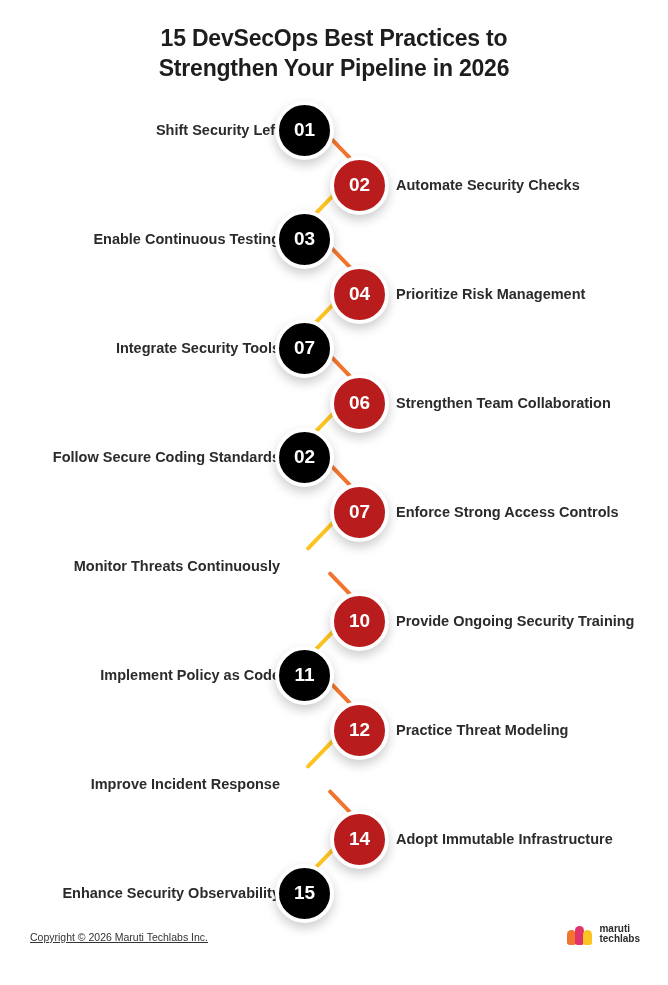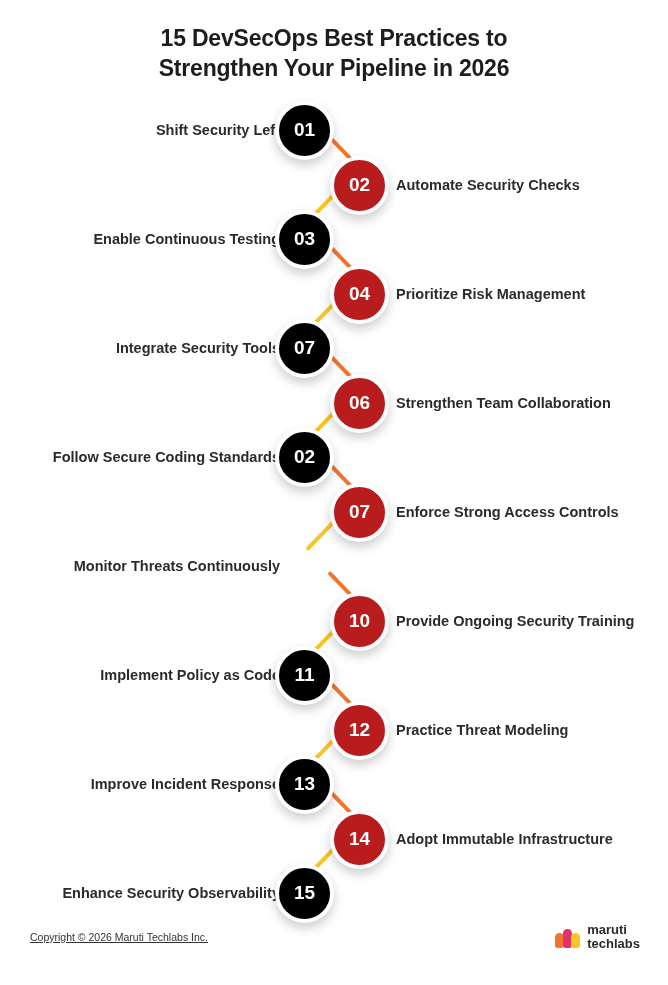--- a/index.html
+++ b/index.html
@@ -150,21 +150,21 @@
   .logo-mark .m2 { left: 8px; background: #e0326b; height: 19px; }
   .logo-mark .m3 { left: 16px; background: #fcc420; }
   .logo-text {
     font-size: 11px;
     font-weight: bold;
     color: #2b2b2b;
     line-height: 1.05;
   }
   .logo-text small {
     display: block;
-    font-size: 13px;
+    font-size: 10px;
     font-weight: bold;
   }
 </style>
 </head>
 <body>
 
 <div class="page">
 
   <div class="title">
     <span class="title-line">15 DevSecOps Best Practices to</span>
@@ -261,23 +261,20 @@
     <div class="row right" style="top:600px;">
       <div class="badge-wrap">
         <div class="badge yellow">12</div>
       </div>
       <div class="label">Practice Threat Modeling</div>
     </div>
     <div class="connector" style="left:300px; top:650px; width:44px; background:#fcc420; transform:rotate(-46deg);"></div>
 
     <div class="row left" style="top:654px;">
       <div class="label">Improve Incident Response</div>
-      <div class="badge-wrap">
-        <div class="badge orange">13</div>
-      </div>
     </div>
     <div class="connector" style="left:322px; top:704px; width:44px; background:#f1752e; transform:rotate(46deg);"></div>
 
     <div class="row right" style="top:709px;padding-left:27px;">
       <div class="badge-wrap">
         <div class="badge yellow">14</div>
       </div>
       <div class="label">Adopt Immutable Infrastructure</div>
     </div>
     <div class="connector" style="left:300px; top:759px; width:44px; background:#fcc420; transform:rotate(-46deg);"></div>

